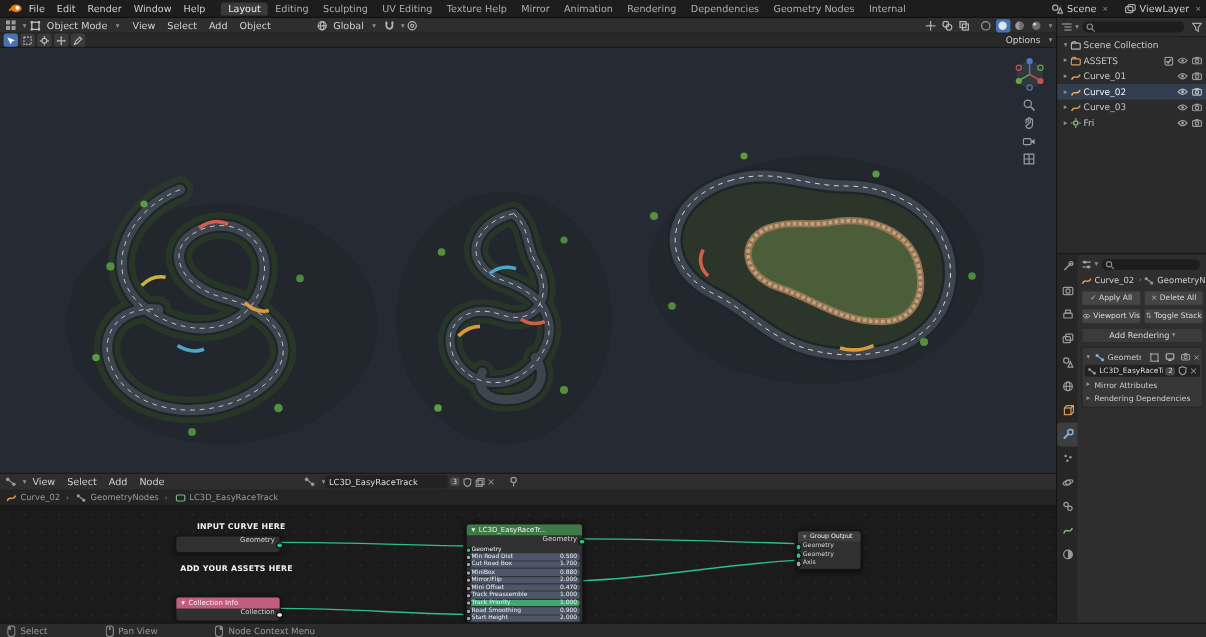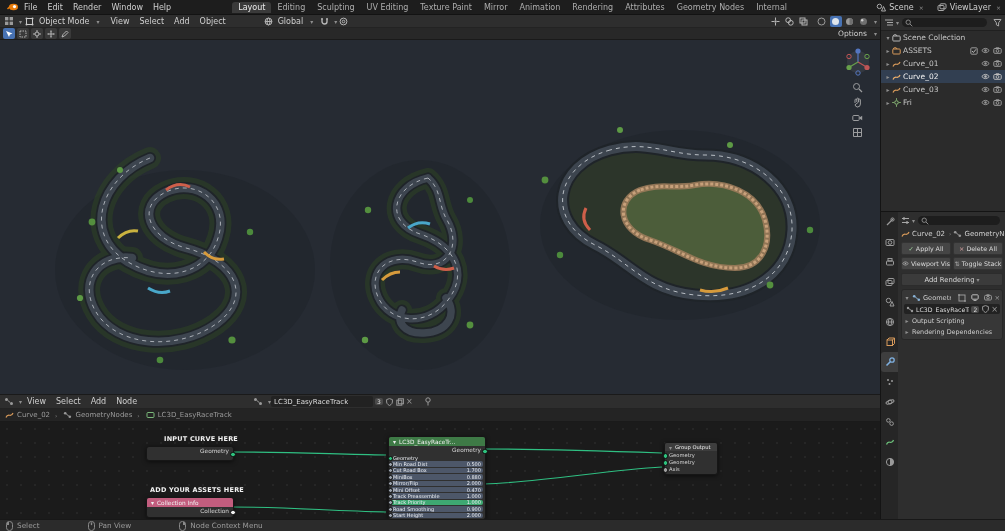--- a/index.html
+++ b/index.html
@@ -4,21 +4,21 @@
 <style>
   html,body{margin:0;padding:0;background:#111;}
   #app{position:relative;width:1005px;height:531px;background:#1d1d1d;overflow:hidden;
        font-family:"DejaVu Sans",sans-serif;color:#c3c3c3;font-size:8px;}
   .abs{position:absolute;}
   .hflex{display:flex;align-items:center;}
   .sp{flex:1;}
   .menu{padding:0 5px;color:#cfcfcf;white-space:nowrap;cursor:default;}
   .cr{font-size:6px;color:#8f8f8f;margin-left:2px;}
   .tab{padding:1px 6px;border-radius:3px 3px 0 0;color:#aeaeae;white-space:nowrap;}
-  .tab.active{background:#3a3a3a;color:#eaeaea;margin-left:48px;}
+  .tab.active{background:#3a3a3a;color:#eaeaea;}
   .ibtn{width:12px;height:11px;border-radius:2px;background:#3a3a3a;display:inline-flex;
         align-items:center;justify-content:center;margin-right:2px;flex:none;}
   .ibtn.blue{background:#4772b3;}
   .ibtn.flat{background:transparent;}
   svg{display:block;}
   
   #topbar{left:0;top:0;width:1005px;height:15px;background:#1d1d1d;border-bottom:1px solid #131313;
           display:flex;align-items:center;padding:0 4px;box-sizing:border-box;}
   
   #vph{left:0;top:15px;width:880px;height:13px;background:#2e2e2e;border-bottom:1px solid #232323;
@@ -101,25 +101,25 @@
     <span class="menu">File</span>
     <span class="menu">Edit</span>
     <span class="menu">Render</span>
     <span class="menu">Window</span>
     <span class="menu">Help</span>
     <span style="width:8px"></span>
     <span class="tab active">Layout</span>
     <span class="tab">Editing</span>
     <span class="tab">Sculpting</span>
     <span class="tab">UV Editing</span>
-    <span class="tab">Texture Paint</span>
+    <span class="tab">Texture Help</span>
     <span class="tab">Mirror</span>
     <span class="tab">Animation</span>
     <span class="tab">Rendering</span>
-    <span class="tab">Attributes</span>
+    <span class="tab">Dependencies</span>
     <span class="tab">Geometry Nodes</span>
     <span class="tab">Internal</span>
     <span class="sp"></span>
     <span class="olic">
       <svg width="10" height="9" viewBox="0 0 10 9">
           <circle cx="3.4" cy="3.4" r="2.2" fill="none" stroke="#a8a8a8"></circle>
           <path d="M5.5,8 L7.5,3.5 L9.5,8 Z" fill="none" stroke="#a8a8a8"></path>
         </svg>
     </span>
     <span class="menu" style="padding:0 3px">Scene</span>
@@ -729,21 +729,21 @@
           <span class="badge">2</span>
           <span class="olic" style="margin-left:1px">
             <svg width="7" height="8" viewBox="0 0 7 8">
                 <path d="M3.5,0.6 L6.4,1.6 V4 C6.4,6.2 3.5,7.5 3.5,7.5 C3.5,7.5 0.6,6.2 0.6,4 V1.6 Z" fill="none" stroke="#999"></path>
               </svg>
           </span>
           <span style="color:#999">×</span>
         </div>
         <div class="mrow">
           <span class="tri" style="width:6px">▸</span>
-          <span style="font-size:6.4px">Output Scripting</span>
+          <span style="font-size:6.4px">Mirror Attributes</span>
         </div>
         <div class="mrow">
           <span class="tri" style="width:6px">▸</span>
           <span style="font-size:6.4px">Rendering Dependencies</span>
         </div>
       </div>
     </div>
   </div>
 
   <div id="ndh" class="abs">
@@ -828,21 +828,21 @@
     </svg>
 
     <div class="nlabel" style="left:140px;top:13px;width:98px;">INPUT CURVE HERE</div>
     <div class="node" style="left:146px;top:24px;width:86px;height:13px;">
       <div class="nrow right">
         <span>Geometry</span>
         <span class="sock" style="right:-2.5px;top:4.5px;background:#2ec27e;"></span>
       </div>
     </div>
 
-    <div class="nlabel" style="left:134px;top:64px;width:110px;">ADD YOUR ASSETS HERE</div>
+    <div class="nlabel" style="left:134px;top:48px;width:110px;">ADD YOUR ASSETS HERE</div>
     <div class="node" style="left:146px;top:75px;width:86px;height:19px;">
       <div class="nhead" style="background:#c25d7e;">
         <span class="tri" style="width:5px;color:#eee">▾</span>
         <span>Collection Info</span>
       </div>
       <div class="nrow right" style="height:8px">
         <span>Collection</span>
         <span class="sock" style="right:-2.5px;top:2.5px;background:#f0f0f0;"></span>
       </div>
     </div>

